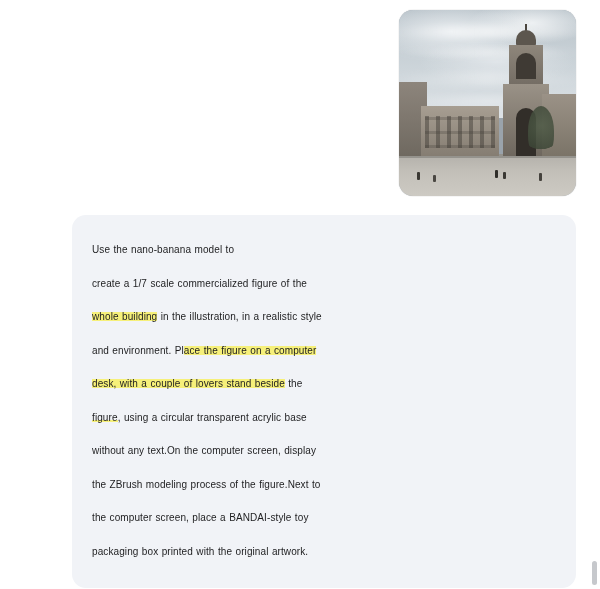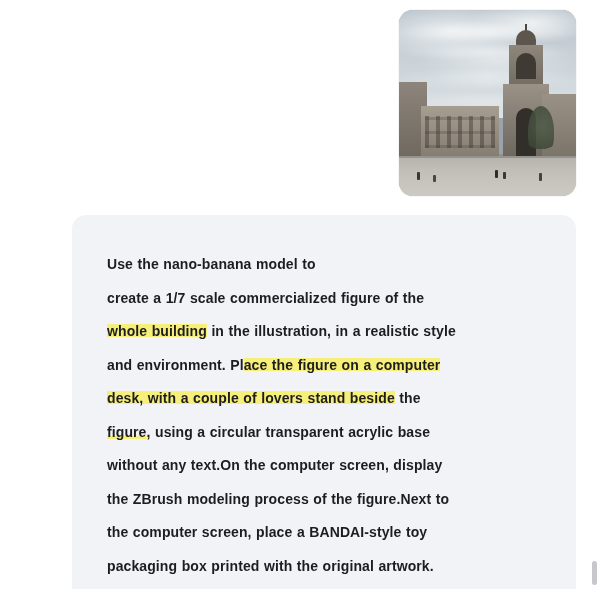--- a/index.html
+++ b/index.html
@@ -183,27 +183,26 @@
   .bubble-row {
     padding: 19px 24px 0 72px;
   }
   .bubble {
     background: #f1f3f7;
     border-radius: 14px;
     padding: 18px 20px 20px 20px;
     box-sizing: border-box;
   }
   .bubble p {
-    margin: 15px;
-    font-size: 14px;
+    margin: 0;
+    font-size: 10px;
     line-height: 33.5px;
     color: #1d1d1f;
     letter-spacing: .1px;
     word-spacing: .5px;
-    font-weight: bold;
   }
   .hl {
     background: linear-gradient(transparent 8%, #f6f07a 8%, #f6f07a 88%, transparent 88%);
     border-radius: 1px;
   }
   .hl-under {
     background: linear-gradient(transparent 72%, #f6f07a 72%, #f6f07a 92%, transparent 92%);
   }
 
   

